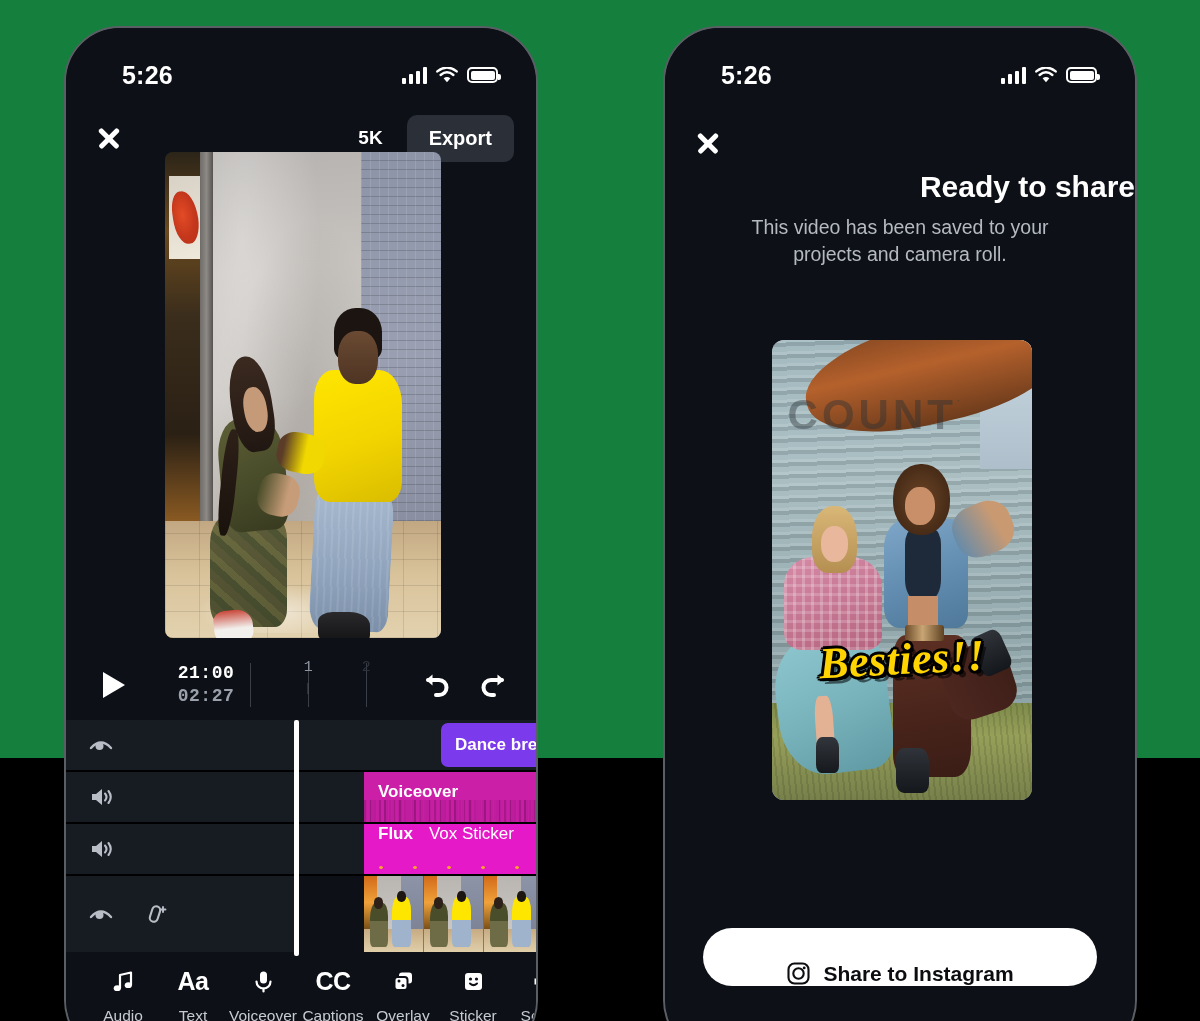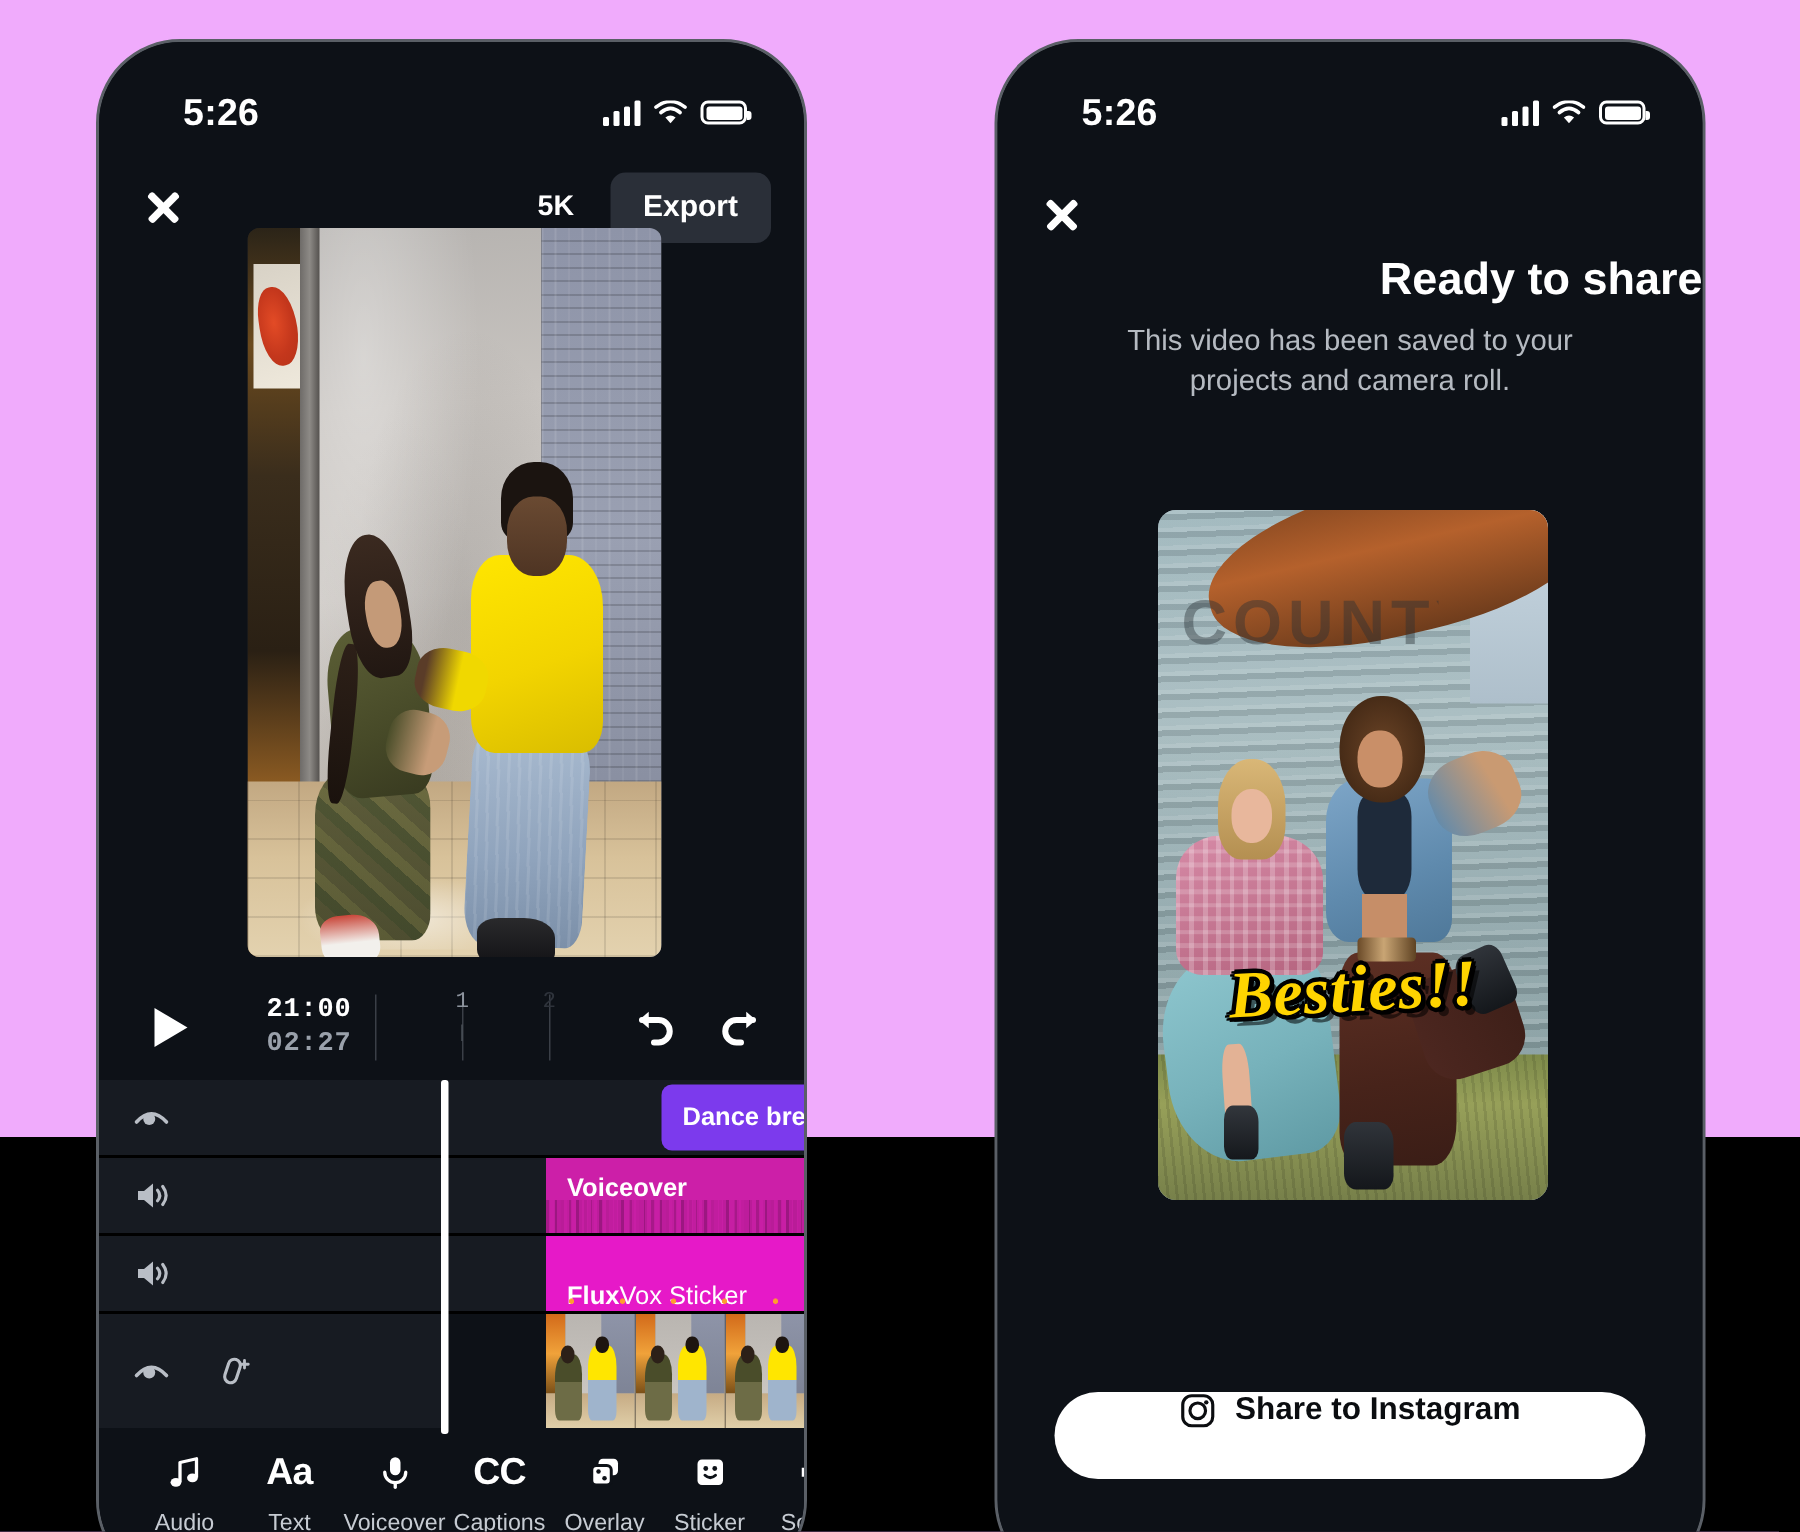--- a/index.html
+++ b/index.html
@@ -9,21 +9,21 @@
     height: 1021px;
     background: #000000;
     font-family: "Liberation Sans", sans-serif;
     overflow: hidden;
   }
 
   #stage {
     position: relative;
     width: 1200px;
     height: 758px;
-    background: #f0abfc;
+    background: #15803d;
   }
 
   
   .phone {
     position: absolute;
     border-radius: 56px;
     background: #0d1117;
     border: 2px solid #5a5f66;
     overflow: hidden;
   }
@@ -347,21 +347,22 @@
   .clip.text-clip { background: #7c3aed; }
   .clip.audio-clip {
     top: 0; height: 100%; border-radius: 0;
     background: #cc1fa8;
     align-items: flex-start;
     padding-top: 10px;
   }
   .clip.music-clip {
     top: 0; height: 100%; border-radius: 0;
     background: #e619c8;
-    align-items: flex-end;
+    align-items: flex-start;
+    gap: 16px;
     padding-top: 0;
   }
   .music-clip .m-artist { font-weight: 400; }
 
   .waveform {
     position: absolute; left: 0; right: 0; bottom: 0; height: 22px;
     background:
       repeating-linear-gradient(90deg,
         rgba(0,0,0,.20) 0 3px,
         rgba(0,0,0,.06) 3px 6px,
@@ -584,21 +585,21 @@
 
   .share-ig-btn {
     position: absolute;
     left: 38px; right: 38px;
     bottom: 68px;
     height: 58px;
     background: #ffffff;
     border: none;
     border-radius: 29px;
     display: flex;
-    align-items: flex-start;
+    align-items: flex-end;
     justify-content: center;
     gap: 12px;
     cursor: pointer;
     font-family: inherit;
   }
   .share-ig-btn span.lbl {
     color: #0b0d10;
     font-size: 21px;
     font-weight: 700;
   }

